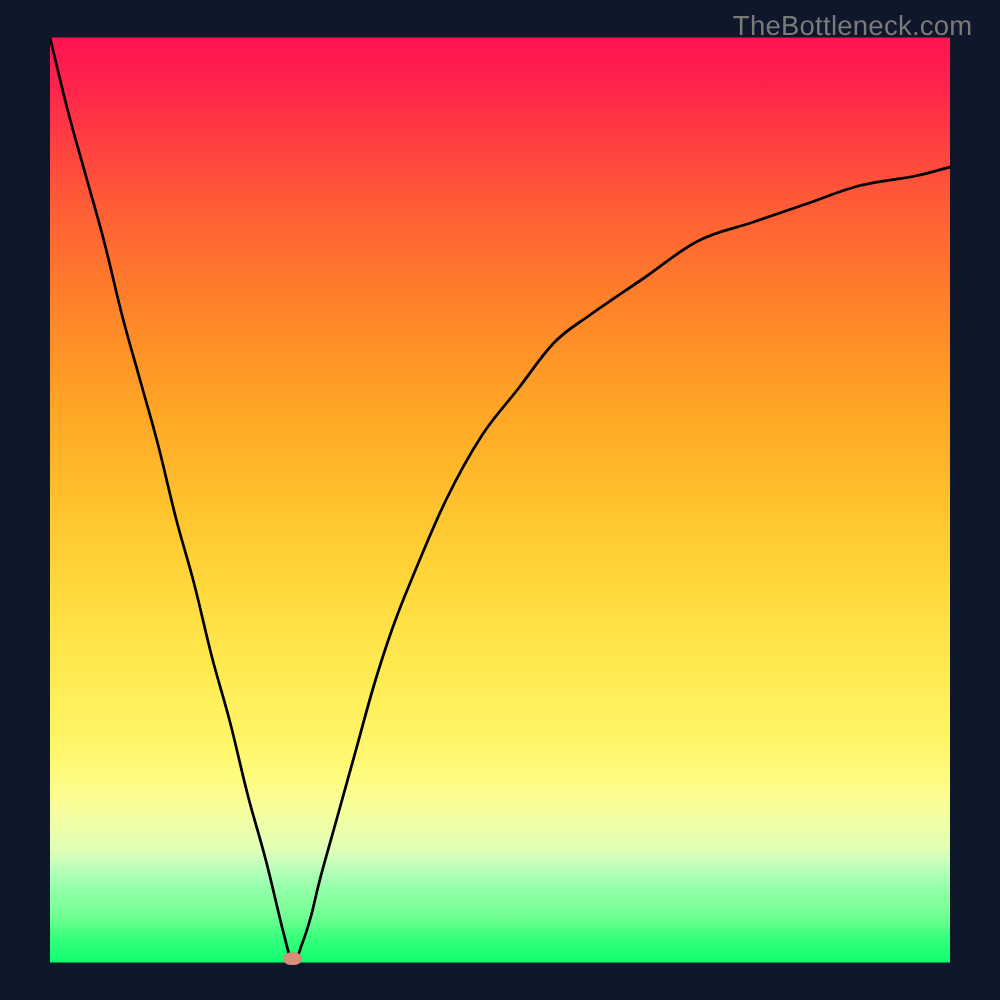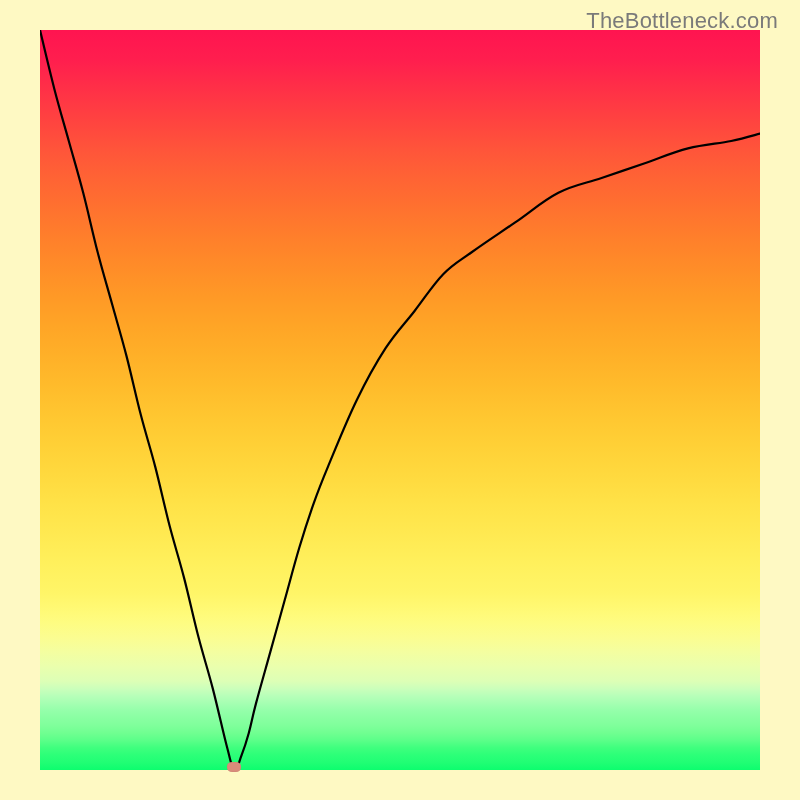--- a/index.html
+++ b/index.html
@@ -8,21 +8,21 @@
     width: 800px;
     height: 800px;
     overflow: hidden;
     background: #000;
     font-family: Arial, Helvetica, sans-serif;
   }
   .frame {
     position: relative;
     width: 800px;
     height: 800px;
-    background: #fef9c3;
+    background: #0f172a;
   }
   .plot-area {
     position: absolute;
     left: 40px;
     top: 30px;
     width: 720px;
     height: 740px;
     background: linear-gradient(to bottom,
       #ff1450 0%,
       #ff1e4e 4%,

